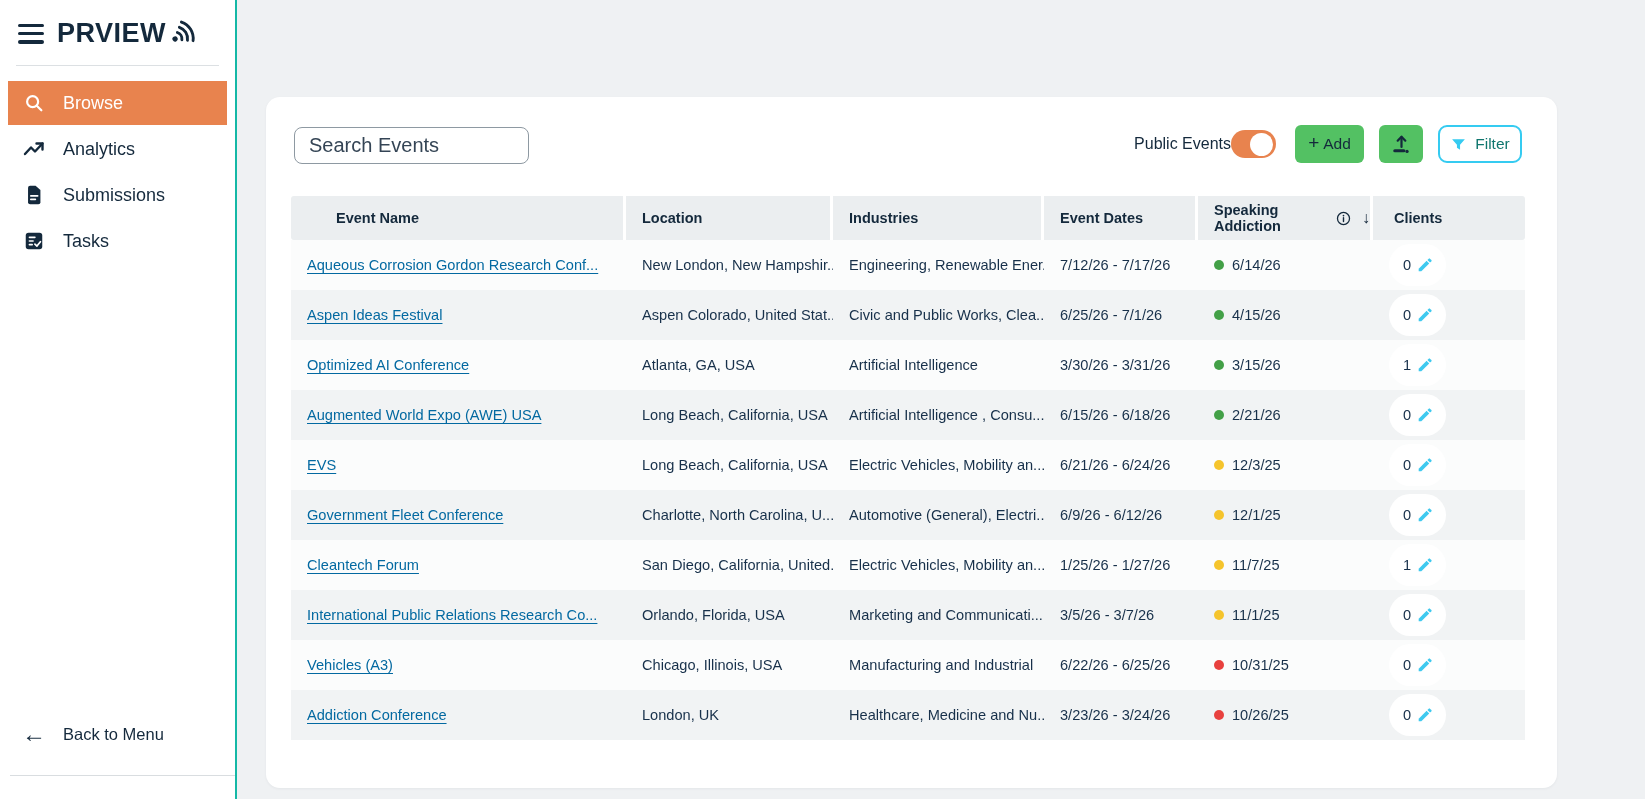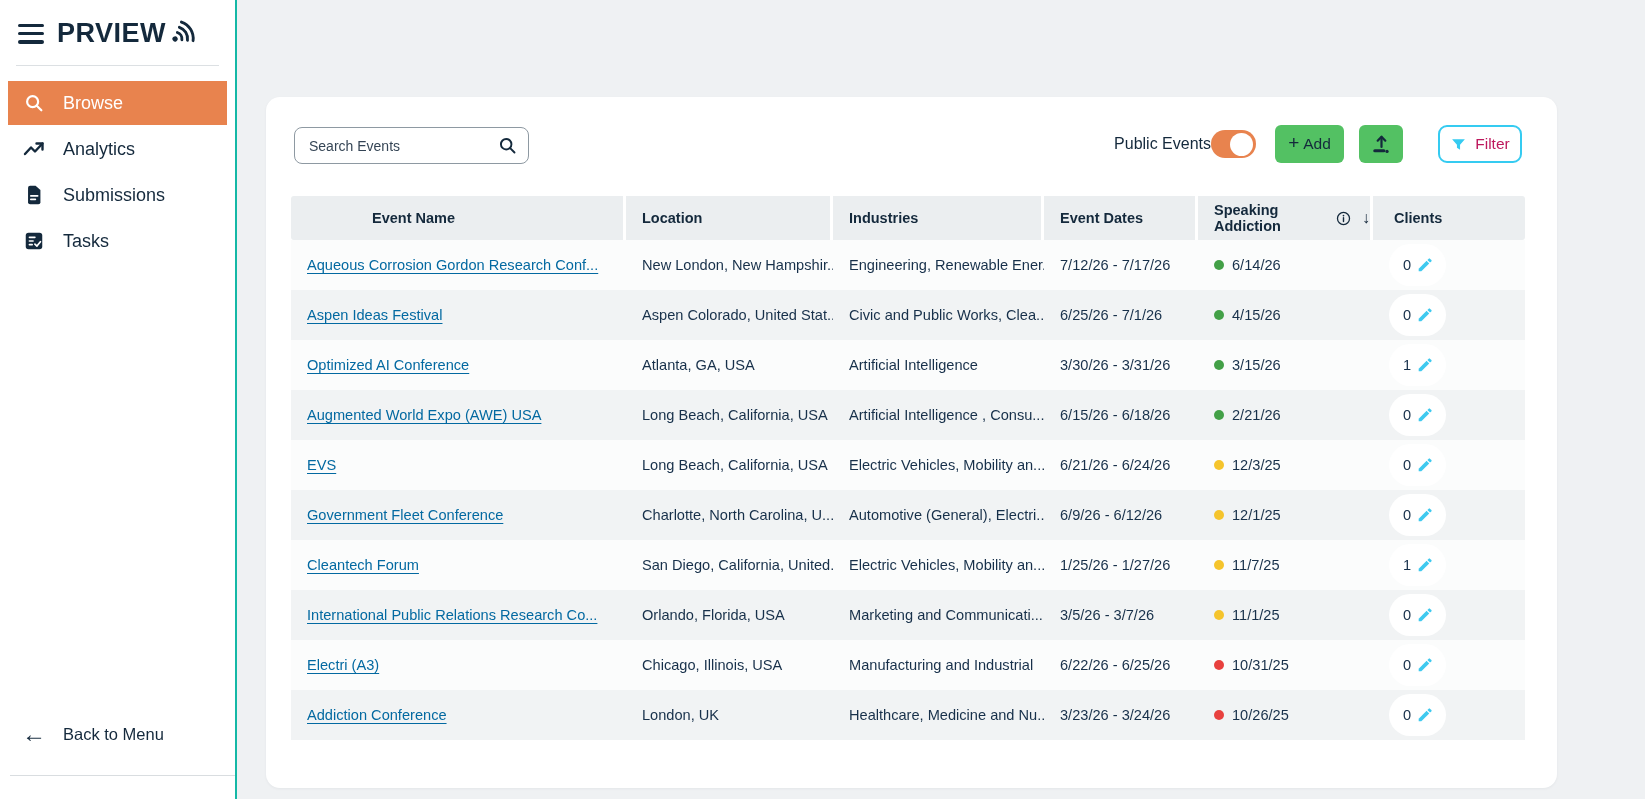--- a/index.html
+++ b/index.html
@@ -51,49 +51,49 @@
     background:#FFFFFF; border-radius:14px; box-shadow:0 1px 3px rgba(20,41,60,.05);
   }
 
   
   .search-box {
     position:absolute; left:28px; top:30px; width:235px; height:37px;
     border:1px solid #8E99A2; border-radius:8px; background:#fff;
     display:flex; align-items:center; padding:0 10px 0 14px;
   }
   .search-box input {
-    border:none; outline:none; flex:1; font-size:14px; color:#14293C;
+    border:none; outline:none; flex:1; font-size:20px; color:#14293C;
     font-family:"Liberation Sans","DejaVu Sans",sans-serif; background:transparent;
   }
   .search-box input::placeholder { color:#2A3B4C; opacity:.95; }
 
   .controls { position:absolute; top:27px; right:35px; height:40px; display:flex; align-items:center; }
   .pub-label { font-size:16px; color:#14293C; margin-right:0; }
   .toggle { width:45px; height:28px; border-radius:15px; background:#E8834E; position:relative; cursor:pointer; margin-right:19px; }
   .toggle .knob { position:absolute; right:3px; top:2.5px; width:23px; height:23px; border-radius:50%; background:#FFFFFF; }
   .btn { border:none; cursor:pointer; font-family:inherit; display:flex; align-items:center; justify-content:center; }
   .btn-add { width:69px; height:38px; background:#53C163; color:#14293C; border-radius:6px; font-size:15.5px; margin-right:15px; gap:4px; }
   .btn-add .plus { font-size:19px; font-weight:400; margin-top:-2px; }
   .btn-upload { width:44px; height:38px; background:#53C163; border-radius:6px; margin-right:15px; }
   .btn-filter {
     width:84px; height:38px; background:#FFFFFF; border:2px solid #35CBF1; border-radius:9px;
-    color:#be185d; font-size:15.5px; gap:8px;margin-left:20px;
+    color:#0f766e; font-size:15.5px; gap:8px;
   }
 
   
   .table { position:absolute; left:25px; top:99px; width:1234px; }
   .thead { display:flex; height:44px; background:#EBEEF0; border-radius:3px; }
   .th {
     display:flex; align-items:center; font-size:14.5px; font-weight:700; color:#14293C;
     border-right:3px solid #FFFFFF; padding-left:16px; cursor:pointer;
   }
   .th:last-child { border-right:none; }
   .th-icons { display:flex; align-items:center; gap:10px; margin-left:8px; }
   .sort-arrow { font-size:16px; font-weight:700; }
-  .col-name { width:335px; padding-left:81px; }
+  .col-name { width:335px; padding-left:45px; }
   .col-loc { width:207px; }
   .col-ind { width:211px; }
   .col-dates { width:154px; }
   .col-deadline { width:175px; }
   .col-clients { width:152px; padding-left:21px; }
 
   .trow { display:flex; height:50px; background:#FBFCFC; }
   .trow.alt { background:#F1F3F4; }
   .cell { display:flex; align-items:center; font-size:14.6px; color:#17304A; padding-left:16px; white-space:nowrap; overflow:hidden; }
   .evlink { color:#0369a1; text-decoration:underline; text-underline-offset:3px; cursor:pointer; }
@@ -410,21 +410,21 @@
           <svg width="18" height="18" viewBox="0 0 24 24">
                     <path d="M3.6 16.9 V20.4 H7.1 L17.6 9.9 L14.1 6.4 Z" fill="#3EC9EF"></path>
                     <path d="M20.5 7 a1.1 1.1 0 0 0 0-1.55 L18.55 3.5 a1.1 1.1 0 0 0 -1.55 0 L15.2 5.3 L18.7 8.8 Z" fill="#3EC9EF"></path>
                   </svg>
         </span>
       </span>
     </div>
   </div>
           <div class="trow">
     <div class="cell col-name">
-              <span class="evlink">Electri (A3)</span>
+              <span class="evlink">Vehicles (A3)</span>
             </div>
     <div class="cell col-loc">Chicago, Illinois, USA</div>
     <div class="cell col-ind">Manufacturing and Industrial</div>
     <div class="cell col-dates">6/22/26 - 6/25/26</div>
     <div class="cell col-deadline">
       <span class="dot" style="background: rgb(232, 65, 62);"></span>
       <span>10/31/25</span>
     </div>
     <div class="cell col-clients">
       <span class="pill">

